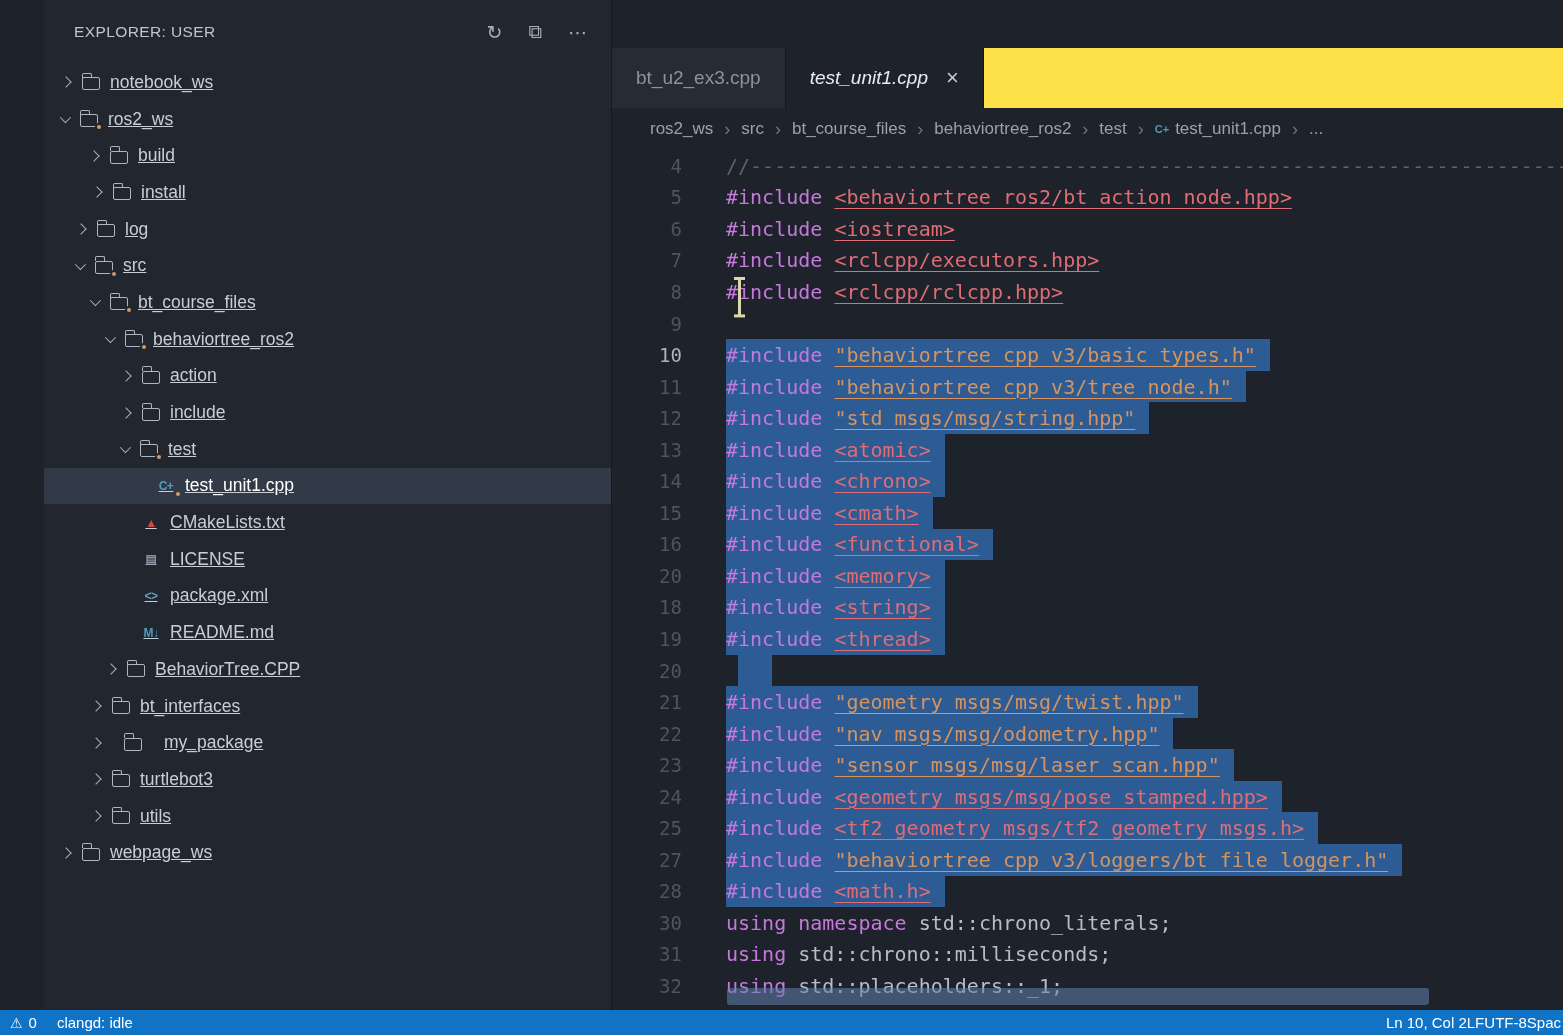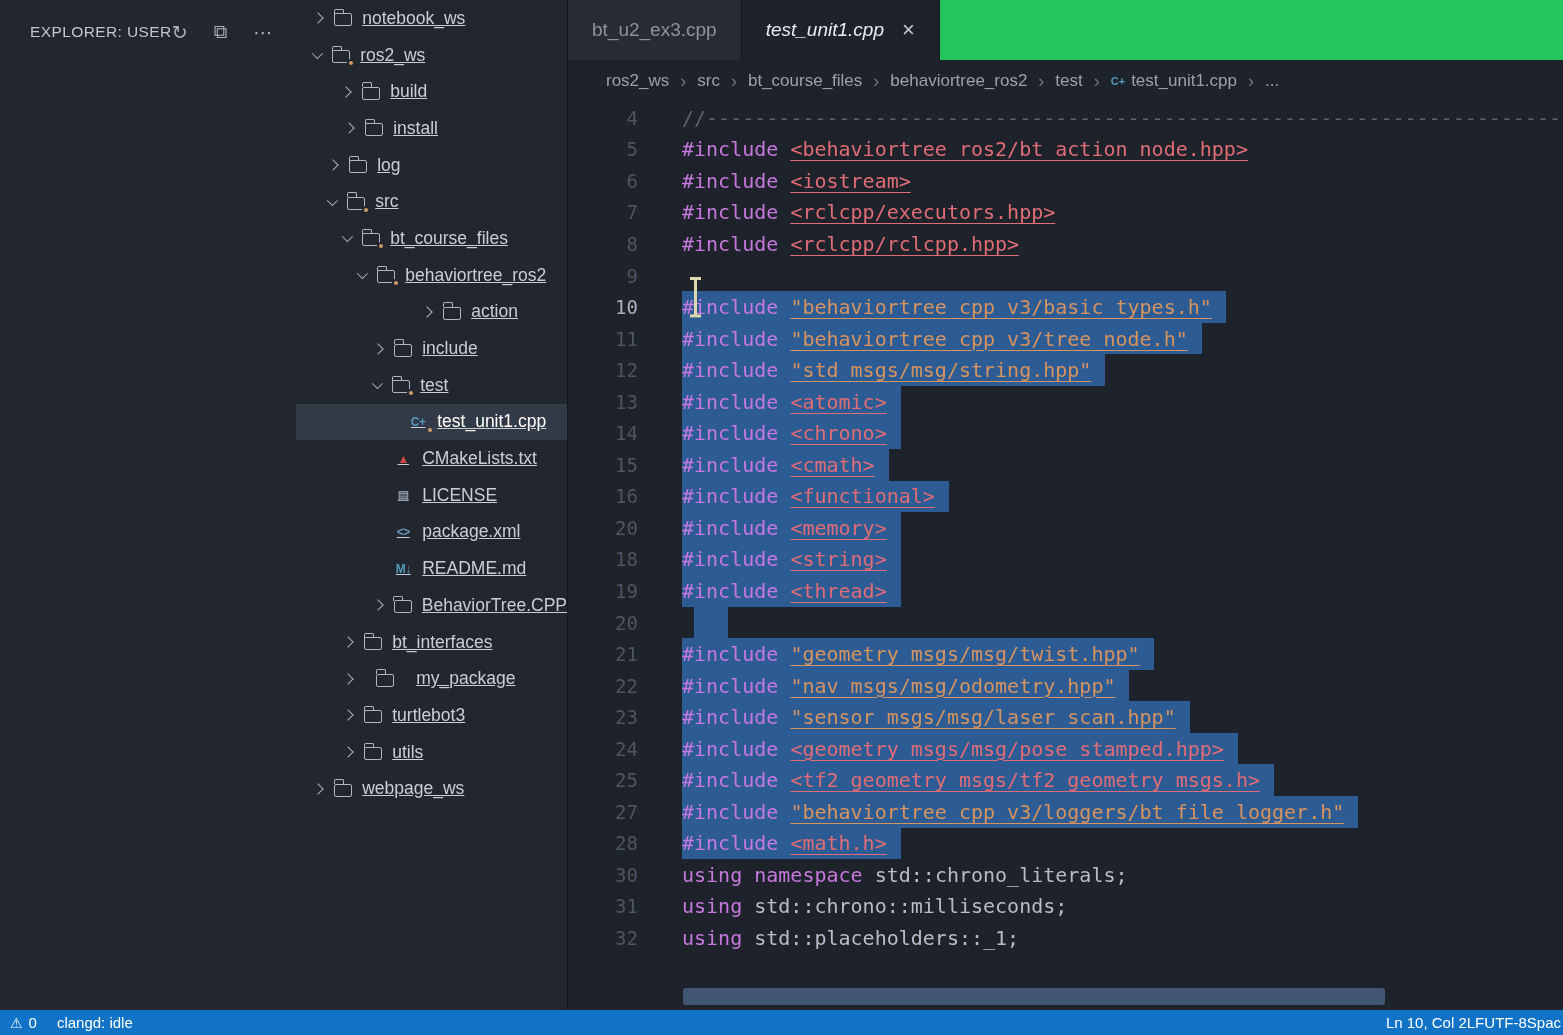--- a/index.html
+++ b/index.html
@@ -2,21 +2,21 @@
 <html><head>
 <meta charset="utf-8">
 <style>
   * { margin:0; padding:0; box-sizing:border-box; }
   html,body { width:1563px; height:1035px; overflow:hidden; background:#1e222a;
               font-family:"Liberation Sans", sans-serif; }
   .app { display:flex; width:1563px; height:1010px; }
 
   
   .sidebar { width:568px; flex:none; background:#22262e; border-right:1px solid #15181d;
-             display:flex; flex-direction:row; }
+             display:flex; flex-direction:column;margin-left:44px; }
   .sb-head { height:64px; flex:none; display:flex; align-items:center; padding:0 24px 0 30px; }
   .sb-title { font-size:15.5px; color:#c0c6ce; letter-spacing:0.4px; flex:1; }
   #sidebar-actions { display:flex; gap:26px; font-size:19px; color:#aab0ba; }
   #sidebar-actions span { cursor:pointer; }
   #file-tree { flex:1; overflow:hidden; }
   .tree-row { height:36.7px; display:flex; align-items:center; font-size:17.5px;
               color:#c9ced6; cursor:pointer; white-space:nowrap;text-decoration:underline; }
   .sel-row { background:#333a47; }
   .sel-row .tree-label { color:#ffffff; }
   .chev { width:8px; height:8px; border-right:1.7px solid #a8afbb; border-bottom:1.7px solid #a8afbb;
@@ -29,21 +29,21 @@
                  border:1.5px solid #aeb6c2; border-bottom:none; border-radius:2px 2px 0 0; }
   .file-ic { width:20px; flex:none; margin-right:9px; font-size:12px; font-weight:bold;
              position:relative; display:inline-flex; justify-content:center; letter-spacing:-0.5px; }
   .dot { position:absolute; width:8px; height:8px; border-radius:50%; background:#d19a66;
          right:-6px; bottom:-5px; border:2.5px solid #22262e; }
   .sel-row .dot { border-color:#333a47; }
 
   
   .editor { flex:1; position:relative; background:#1e222a; overflow:hidden;
             display:flex; flex-direction:column; }
-  #tab-bar { display:flex; background:#22c55e; height:60px; flex:none; }
+  #tab-bar { display:flex; background:#fde047; height:60px; flex:none;margin-top:48px; }
   .tab { height:60px; display:flex; align-items:center; padding:0 24px; background:#272b33;
          border-right:1px solid #14171c; font-size:19px; color:#8d939e; cursor:pointer; }
   .tab.active { background:#1e222a; color:#e9ebee; }
   .tab.active .tab-label { font-style:italic; }
   .tab-close { margin-left:18px; font-size:22px; color:#c3c8d0; line-height:1; }
 
   #breadcrumb { height:42px; flex:none; display:flex; align-items:center; padding-left:38px;
                 gap:11px; font-size:17px; color:#9aa1ad; background:#1e222a; white-space:nowrap; }
   .bc-sep { color:#6e7683; font-size:18px; }
   .bc-item { display:inline-flex; align-items:center; cursor:pointer; }
@@ -133,21 +133,21 @@
           </span>
           <span class="tree-label">bt_course_files</span>
         </div>
         <div class="tree-row" style="padding-left: 61px;">
           <span class="chev down"></span>
           <span class="icon-folder">
             <span class="dot"></span>
           </span>
           <span class="tree-label">behaviortree_ros2</span>
         </div>
-        <div class="tree-row" style="padding-left: 76px; justify-content: center;">
+        <div class="tree-row" style="padding-left: 76px;">
           <span class="chev right"></span>
           <span class="icon-folder"></span>
           <span class="tree-label">action</span>
         </div>
         <div class="tree-row" style="padding-left: 76px;">
           <span class="chev right"></span>
           <span class="icon-folder"></span>
           <span class="tree-label">include</span>
         </div>
         <div class="tree-row" style="padding-left: 76px;">
@@ -170,21 +170,21 @@
           <span class="tree-label">LICENSE</span>
         </div>
         <div class="tree-row" style="padding-left: 97px;">
           <span class="file-ic" style="color: rgb(109, 156, 190);">&lt;&gt;</span>
           <span class="tree-label">package.xml</span>
         </div>
         <div class="tree-row" style="padding-left: 97px;">
           <span class="file-ic" style="color: rgb(81, 154, 186);">M↓</span>
           <span class="tree-label">README.md</span>
         </div>
-        <div class="tree-row" style="padding-left: 61px; justify-content: flex-end;">
+        <div class="tree-row" style="padding-left: 61px;">
           <span class="chev right"></span>
           <span class="icon-folder"></span>
           <span class="tree-label">BehaviorTree.CPP</span>
         </div>
         <div class="tree-row" style="padding-left: 46px;">
           <span class="chev right"></span>
           <span class="icon-folder"></span>
           <span class="tree-label">bt_interfaces</span>
         </div>
         <div class="tree-row" style="padding-left: 46px; gap: 12px;">

